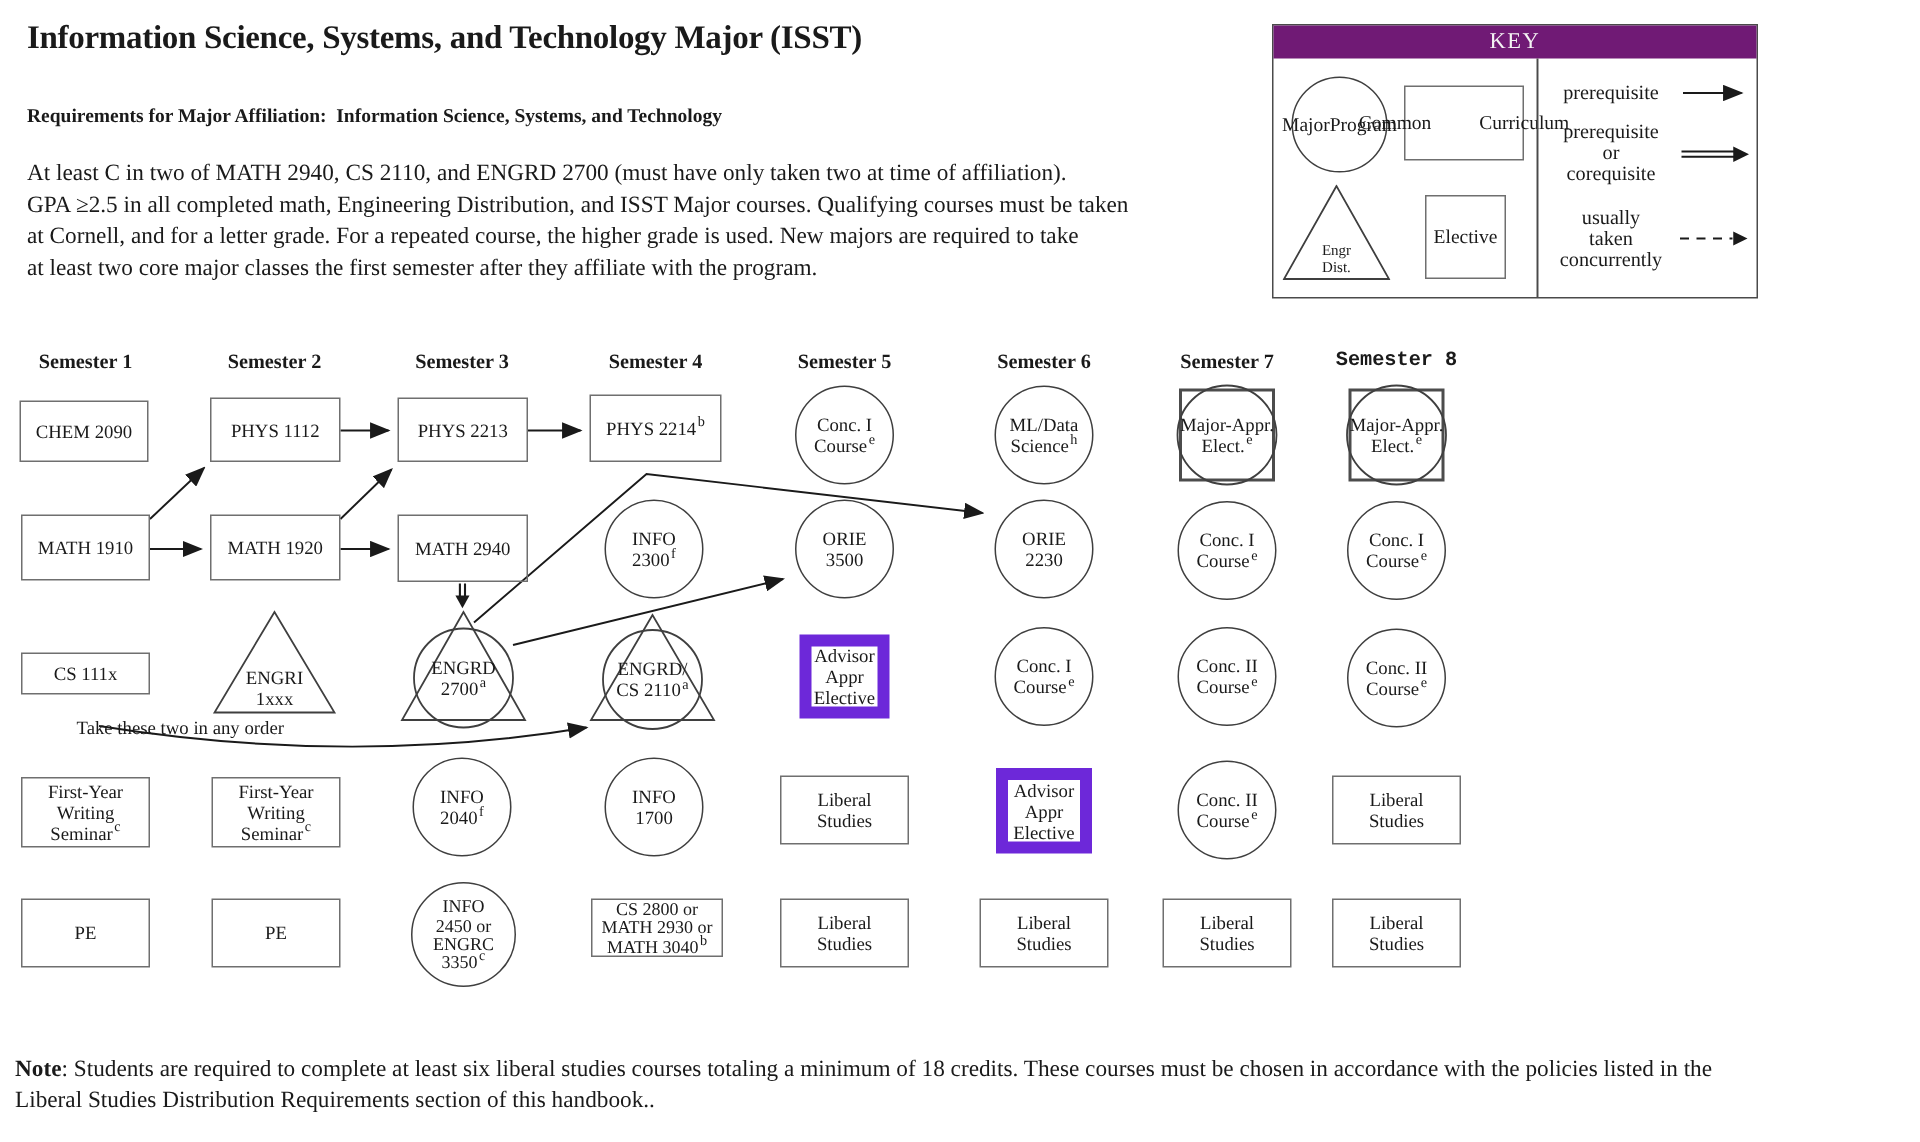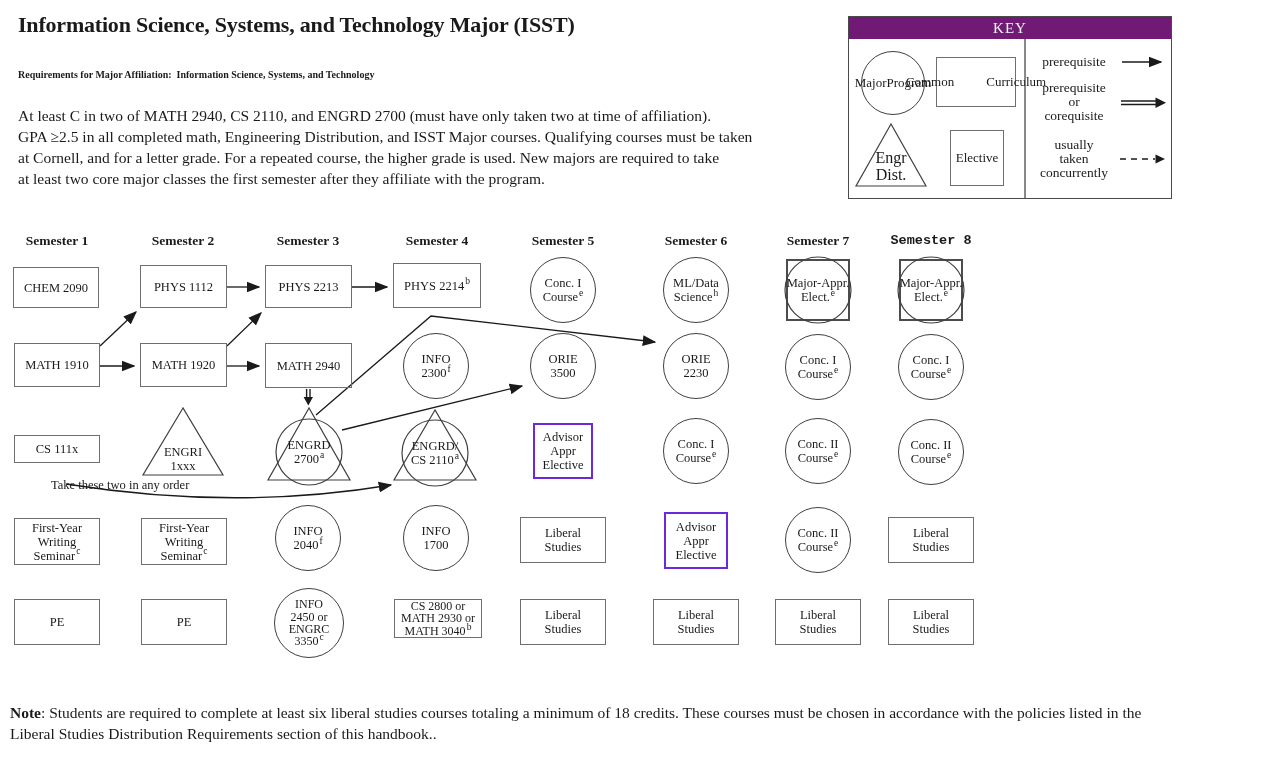--- a/index.html
+++ b/index.html
@@ -1,25 +1,25 @@
 <!DOCTYPE html>
 <html><head>
 <meta charset="utf-8">
 <style>
   html,body{margin:0;padding:0;background:#fff;}
   #page{position:relative;width:1280px;height:761px;background:#fff;overflow:hidden;
         font-family:"Liberation Serif","DejaVu Serif",serif;color:#1a1a1a;}
   #page-title{position:absolute;left:18px;top:12px;font-size:22px;font-weight:700;letter-spacing:-0.2px;margin:0;}
-  #req-heading{position:absolute;left:18px;top:69px;font-size:10px;font-weight:700;margin:0;white-space:pre;}
+  #req-heading{position:absolute;left:18px;top:69px;font-size:13px;font-weight:700;margin:0;white-space:pre;}
   #affiliation-para{position:absolute;left:18px;top:105px;font-size:15.5px;line-height:21px;}
   #note-block{position:absolute;left:10px;top:702px;width:1264px;font-size:15.5px;line-height:21px;}
   .sem-header{position:absolute;transform:translateX(-50%);font-size:13.5px;font-weight:700;white-space:nowrap;}
   .node{position:absolute;box-sizing:border-box;}
   .node.rect{border:1.5px solid #6f6f6f;}
-  .node.square{border:2px solid #6d28d9;}
+  .node.square{border:8px solid #6d28d9;}
   .node.circle{border:1.3px solid #3f3f3f;border-radius:50%;}
   .node svg.shape{position:absolute;left:0;top:0;overflow:visible;}
   .nlabel{position:absolute;left:0;top:0;right:0;bottom:0;display:flex;flex-direction:column;
           align-items:center;justify-content:center;text-align:center;
           font-size:12.5px;line-height:1.12;white-space:nowrap;}
   .nlabel.tri{justify-content:flex-end;padding-bottom:7px;}
   .nlabel.tricirc{transform:translateY(6px);}
   .nlabel.small{font-size:12px;line-height:1.03;}
   .nlabel sup{font-size:9.5px;line-height:0;margin-left:1px;}
   #annotation{position:absolute;left:51px;top:478px;font-size:12.5px;white-space:nowrap;}
@@ -28,21 +28,21 @@
   #keybox{position:absolute;left:848px;top:16px;width:324px;height:183px;border:1.5px solid #4a4a4a;box-sizing:border-box;}
   #key-header{position:absolute;left:0;top:0;right:0;height:22px;background:#701a75;color:#f4f4f4;
               display:flex;align-items:center;justify-content:center;font-size:15px;letter-spacing:1px;}
   .keyshape{position:absolute;box-sizing:border-box;display:flex;flex-direction:row;align-items:center;
             justify-content:center;text-align:center;font-size:13px;line-height:1.15;}
   #key-circle{left:12px;top:34px;width:64px;height:64px;border:1.2px solid #3f3f3f;border-radius:50%;}
   #key-rect{left:87px;top:40px;width:80px;height:50px;border:1.5px solid #6f6f6f;gap:32px;}
   #key-square{left:101px;top:113px;width:54px;height:56px;border:1.5px solid #6f6f6f;}
   #key-tri-wrap{left:6px;top:106px;width:72px;height:64px;}
   #key-tri-wrap svg{position:absolute;left:0;top:0;}
-  #key-tri-label{position:absolute;left:0;right:0;bottom:3px;font-size:16px;line-height:1.1;text-align:center;}
+  #key-tri-label{position:absolute;left:0;right:0;bottom:3px;font-size:10px;line-height:1.1;text-align:center;}
   .key-arrow-label{position:absolute;width:90px;text-align:center;font-size:13.5px;line-height:14px;}
   #key-svg{position:absolute;left:0;top:0;}
 </style>
 </head>
 <body>
 
 <div id="page">
 
   <h1 id="page-title">Information Science, Systems, and Technology Major (ISST)</h1>
   <h2 id="req-heading">Requirements for Major Affiliation:  Information Science, Systems, and Technology</h2>

